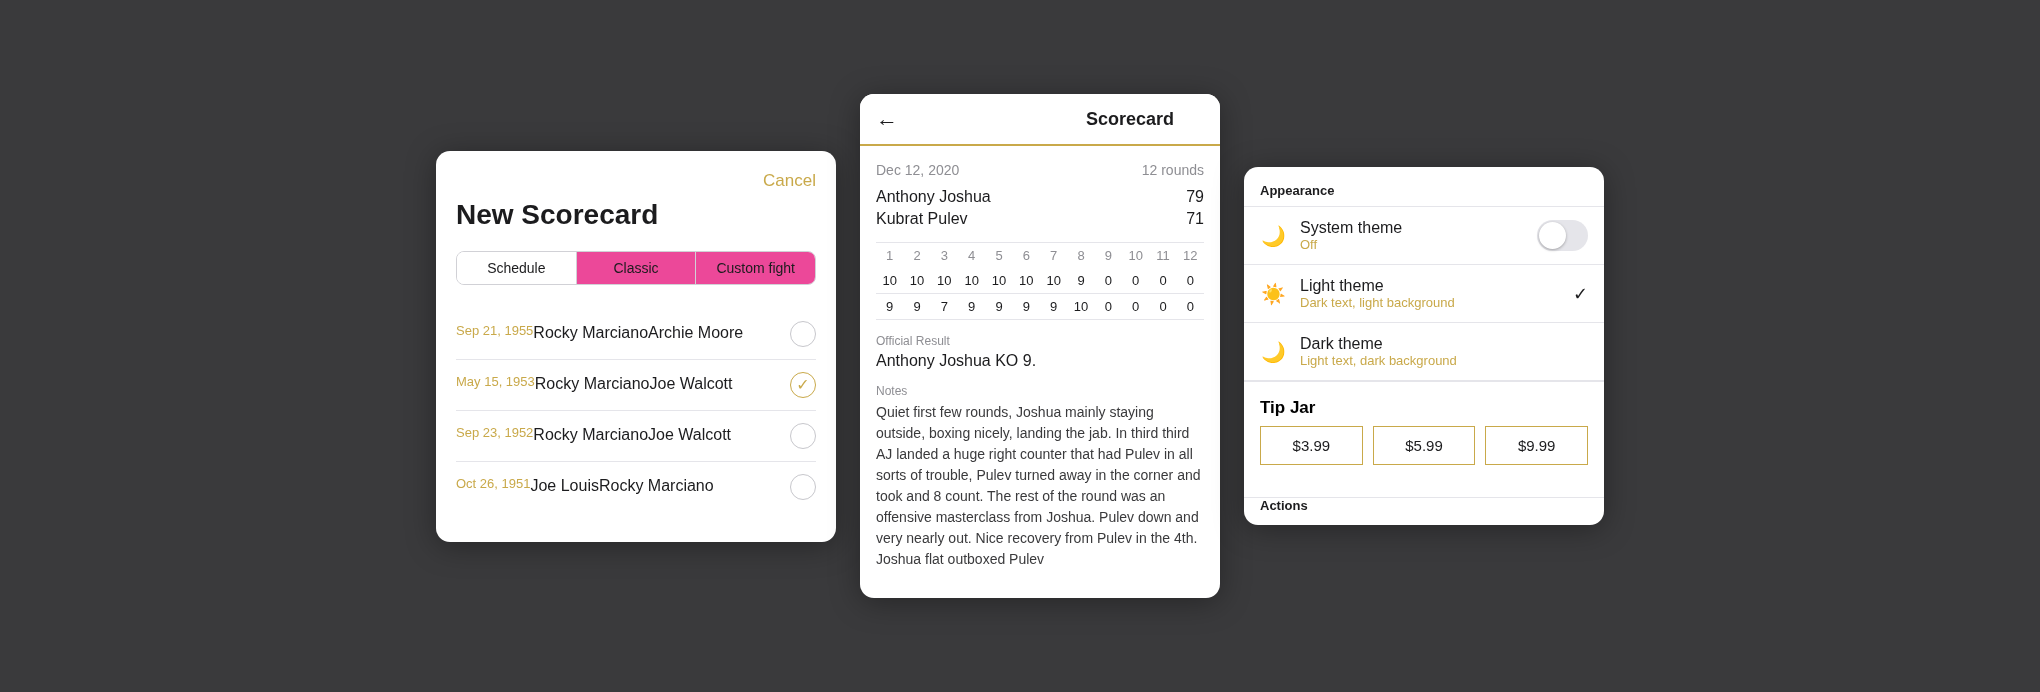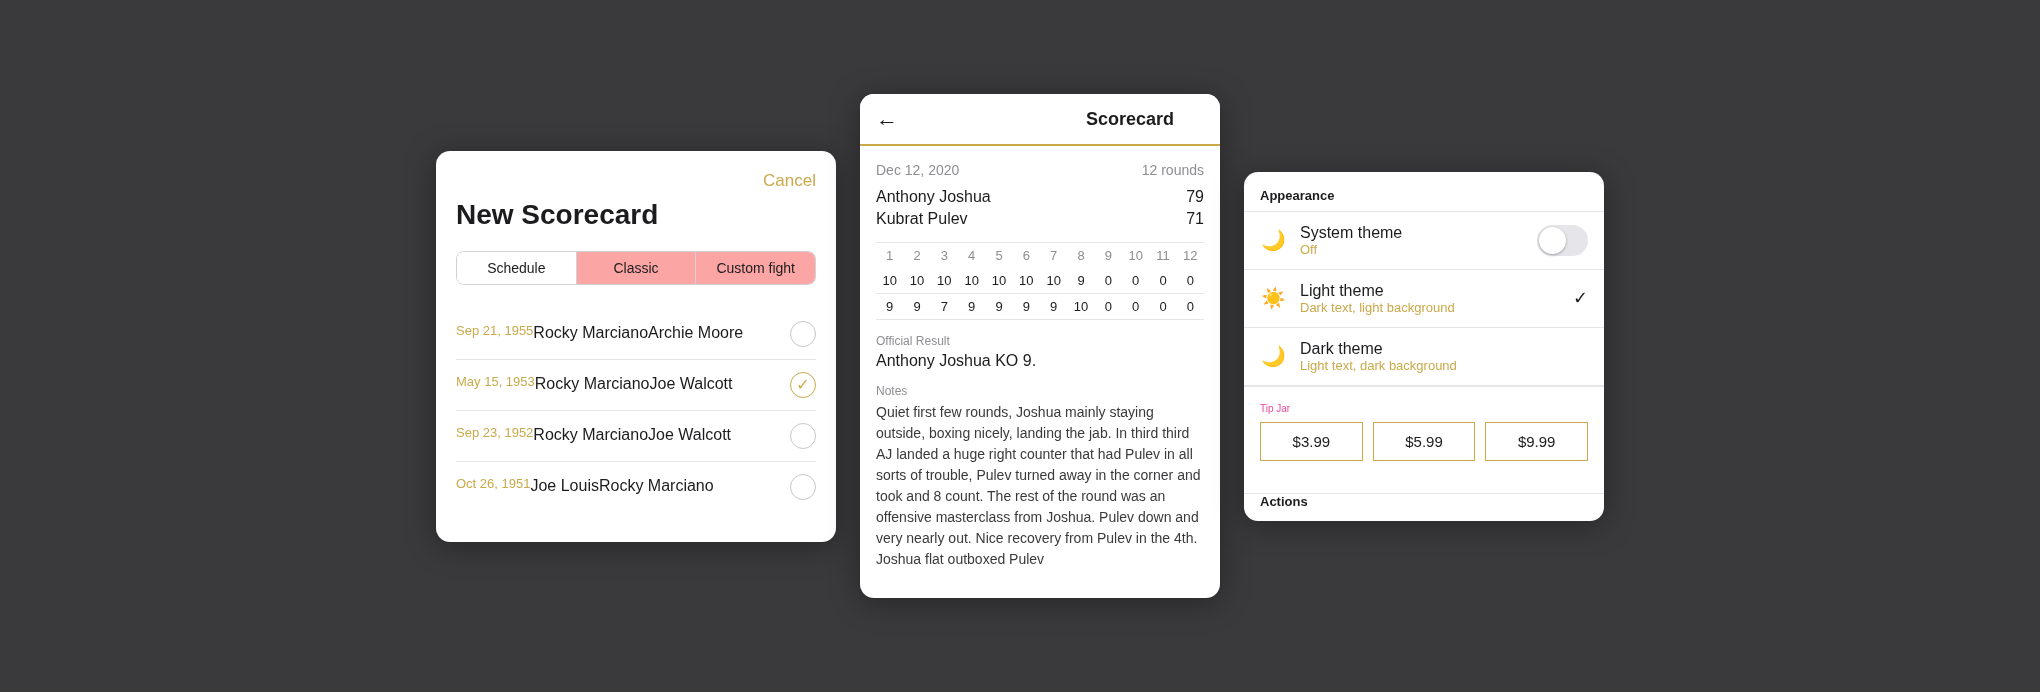--- a/index.html
+++ b/index.html
@@ -47,21 +47,21 @@
     .segment-control {
       display: flex;
       border: 1px solid #d1d1d6;
       border-radius: 8px;
       overflow: hidden;
       margin-bottom: 24px;
     }
     .segment-control button {
       flex: 1;
       padding: 8px 4px;
-      background: #fca5a5;
+      background: #ec4899;
       border: none;
       font-size: 14px;
       font-weight: 400;
       color: #1c1c1e;
       cursor: pointer;
       border-right: 1px solid #d1d1d6;
     }
     .segment-control button:last-child { border-right: none; }
     .segment-control button.active {
       background: #ffffff;
@@ -248,23 +248,23 @@
       border-radius: 50%;
       box-shadow: 0 1px 3px rgba(0,0,0,0.3);
       transition: left 0.2s;
     }
 
     .checkmark { color: #1c1c1e; font-size: 18px; }
 
     
     .tip-section { padding: 16px; }
     .tip-section-title {
-      font-size: 10px;
-      font-weight: 400;
-      color: #ec4899;
+      font-size: 17px;
+      font-weight: 700;
+      color: #000000;
       margin-bottom: 8px;
     }
     .tip-desc {
       font-size: 14px;
       color: #3a3a3c;
       line-height: 1.5;
       margin-bottom: 16px;
     }
     .tip-buttons {
       display: flex;

